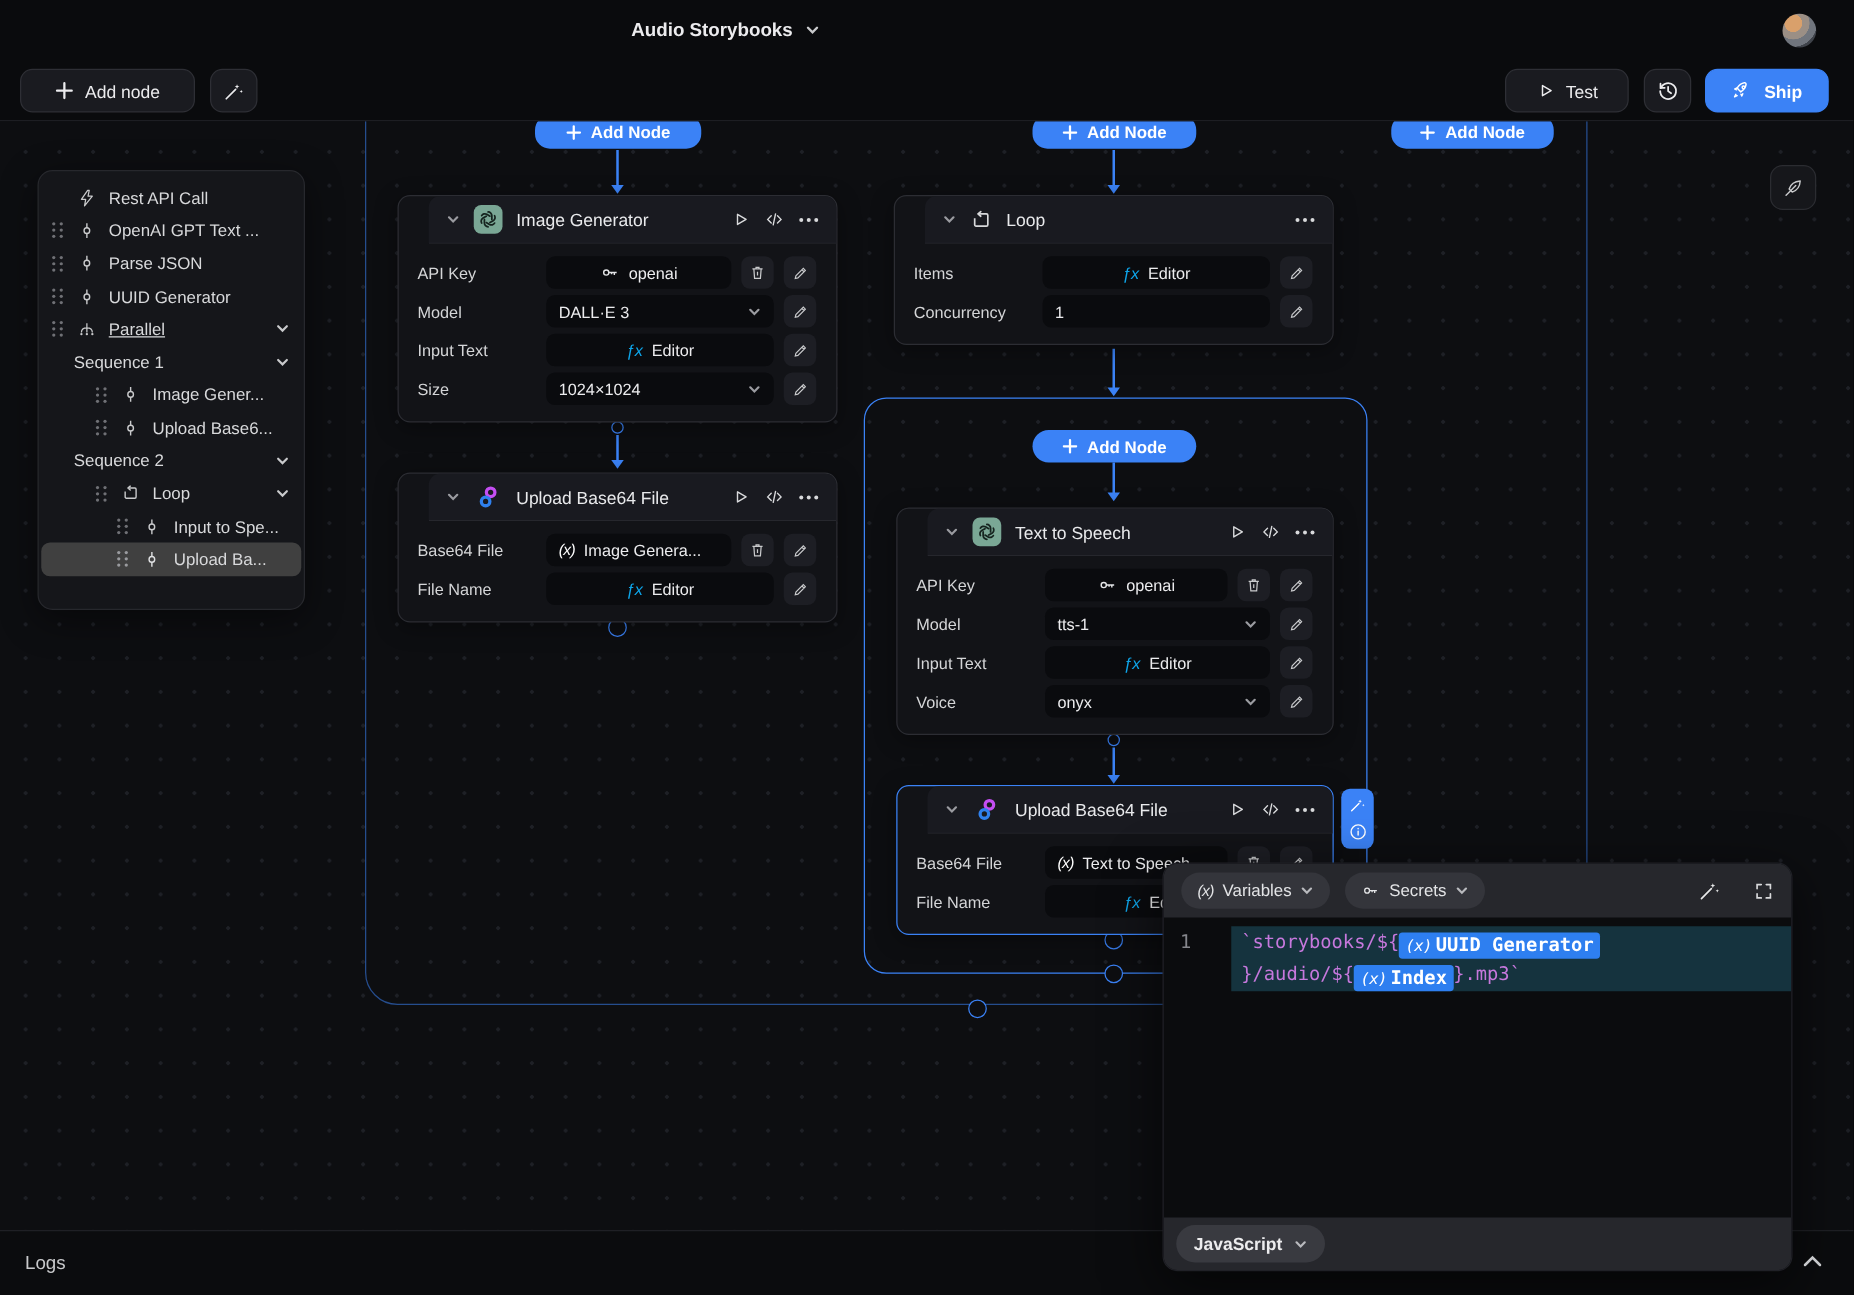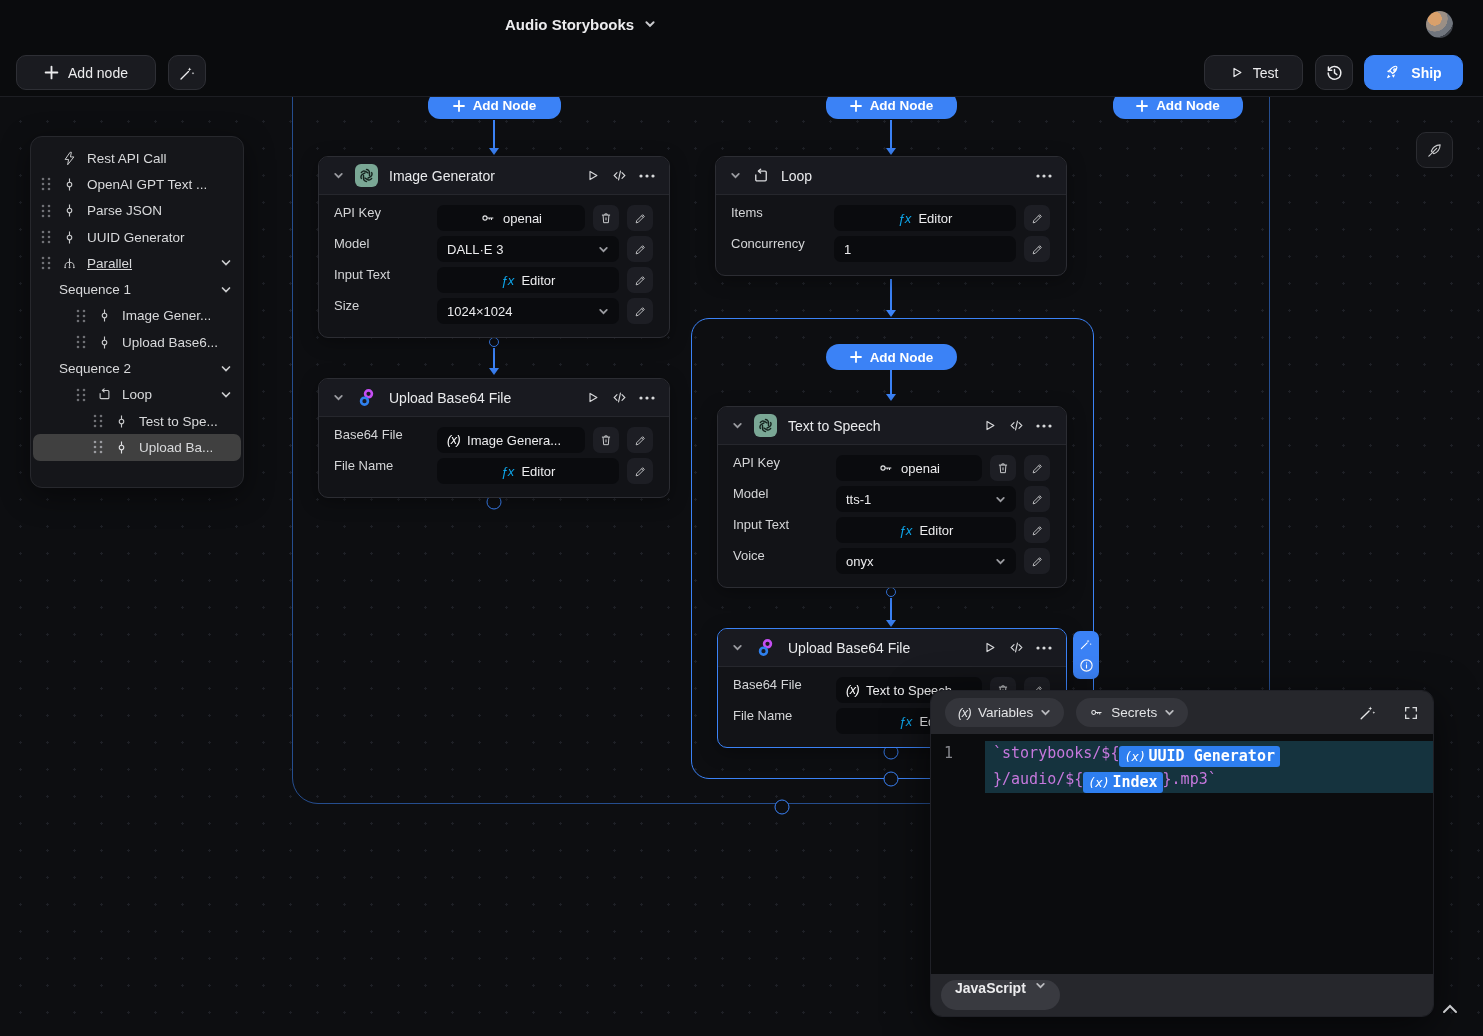--- a/index.html
+++ b/index.html
@@ -16,26 +16,26 @@
     border-left:5px solid transparent;border-right:5px solid transparent;border-top:7px solid #3b82f6;}
   .port{position:absolute;border:1.6px solid #3b82f6;background:#0d0e11;border-radius:50%;
     transform:translate(-50%,-50%);z-index:5;}
   .addnode{position:absolute;background:#3b82f6;color:#fff;display:flex;align-items:center;
     justify-content:center;gap:8px;font-weight:bold;font-size:13.5px;z-index:4;border-radius:12px;cursor:pointer;}
   
   .node{position:absolute;background:#121317;border:1px solid #2c2d33;border-radius:10px;
     z-index:4;display:flex;flex-direction:column;box-shadow:0 4px 18px rgba(0,0,0,.35);}
   .node.selected{border:1.6px solid #3b82f6;}
   .nhead{height:38px;display:flex;align-items:center;gap:11px;padding:0 14px;background:#191a20;
-    border-bottom:1px solid #26272d;border-radius:9px 9px 0 0;}
+    border-bottom:1px solid #26272d;border-radius:9px 9px 0 0;margin-left:24px;}
   .ntitle{font-size:14px;color:#e9eaec;white-space:nowrap;}
   .nspacer{flex:1;}
   .hicon{display:inline-flex;align-items:center;justify-content:center;cursor:pointer;}
   .nbody{padding:10px 16px 13px 15px;display:flex;flex-direction:column;gap:5px;}
-  .frow{display:flex;gap:8px;height:26px;}
+  .frow{display:flex;align-items:center;gap:8px;height:26px;}
   .flabel{width:95px;min-width:95px;font-size:13px;color:#d4d5d7;white-space:nowrap;}
   .fval{flex:1;background:#0a0b0e;border-radius:7px;height:26px;display:flex;align-items:center;
     padding:0 10px;font-size:13px;color:#ececee;gap:7px;min-width:0;overflow:hidden;
     white-space:nowrap;cursor:pointer;}
   .fval.center{justify-content:center;}
   .chevR{margin-left:auto;display:inline-flex;}
   .fbtn{width:26px;height:26px;border-radius:7px;background:#1d1e24;display:flex;align-items:center;
     justify-content:center;flex:none;cursor:pointer;}
   .fx{font-style:italic;color:#0ea5e9;font-size:13px;}
   .vx{font-style:italic;color:#fff;font-size:12.5px;letter-spacing:-.5px;}
@@ -72,21 +72,21 @@
     gap:7px;padding:0 13px;font-size:13.5px;color:#e3e4e6;cursor:pointer;}
   #cp-code{display:flex;margin-top:7px;font-family:"DejaVu Sans Mono",monospace;font-size:15px;}
   #gutter{width:54px;color:#85868b;padding-left:13px;line-height:25px;}
   #codelines{flex:1;background:#15333e;line-height:25px;padding:0 0 0 8px;color:#c678dd;}
   .codeline{white-space:pre;}
   .varpill{display:inline-flex;align-items:center;gap:3px;background:#2e7ff0;color:#fff;
     border-radius:3px;padding:0 5px;height:21px;vertical-align:-3px;font-weight:bold;}
   .varpill .vx{font-weight:normal;}
   #cp-foot{position:absolute;left:0;right:0;bottom:0;height:42px;background:#26272c;
     display:flex;align-items:center;padding:0 10px;}
-  #jsbtn{height:30px;border-radius:16px;background:#393a40;display:flex;align-items:flex-start;
+  #jsbtn{height:30px;border-radius:16px;background:#393a40;display:flex;align-items:center;
     gap:9px;padding:0 14px;font-size:14px;color:#ececee;font-weight:bold;cursor:pointer;}
   
   #bottombar{position:absolute;left:0;top:984px;right:0;height:52px;background:#0b0c0e;
     border-top:1px solid #1f2025;z-index:10;display:flex;align-items:center;padding:0 20px;}
   #bluepill{position:absolute;left:1073px;top:631px;width:26px;height:48px;background:#3b82f6;
     border-radius:7px;z-index:6;display:flex;flex-direction:column;align-items:center;
     justify-content:space-evenly;cursor:pointer;}
   #featherbtn{position:absolute;left:1416px;top:132px;width:37px;height:36px;background:#16171b;
     border:1px solid #2b2c31;border-radius:10px;z-index:12;display:flex;align-items:center;
     justify-content:center;cursor:pointer;}
@@ -722,21 +722,21 @@
             <circle cx="3" cy="7" r="1.3"></circle>
             <circle cx="9" cy="7" r="1.3"></circle>
             <circle cx="3" cy="12" r="1.3"></circle>
             <circle cx="9" cy="12" r="1.3"></circle>
           </g>
         </svg>
       <svg width="15" height="15" viewBox="0 0 24 24" fill="none" stroke="#c9cacc" stroke-width="1.8">
           <circle cx="12" cy="12" r="3.6"></circle>
           <path d="M12 2.5v6M12 15.5v6"></path>
         </svg>
-      <span>Test to Spe...</span>
+      <span>Input to Spe...</span>
     </div>
     <div class="srow active" style="padding-left:59px;">
       <svg class="handle" width="12" height="14" viewBox="0 0 12 14">
           <g fill="#9a9b9f">
             <circle cx="3" cy="2" r="1.3"></circle>
             <circle cx="9" cy="2" r="1.3"></circle>
             <circle cx="3" cy="7" r="1.3"></circle>
             <circle cx="9" cy="7" r="1.3"></circle>
             <circle cx="3" cy="12" r="1.3"></circle>
             <circle cx="9" cy="12" r="1.3"></circle>
@@ -789,20 +789,23 @@
     <div id="cp-foot">
       <div id="jsbtn">
         <span>JavaScript</span>
         <svg width="11" height="11" viewBox="0 0 10 10">
             <path d="M2 3.5l3 3 3-3" stroke="#b9babe" fill="none" stroke-width="1.6" stroke-linecap="round"></path>
           </svg>
       </div>
     </div>
   </div>
 
+  <div id="bottombar">
+    <span style="font-size:15px;color:#c8c9cb;">Logs</span>
+  </div>
   <span id="chevup">
     <svg width="24" height="24" viewBox="0 0 24 24" fill="none" stroke="#c7c8cb" stroke-width="2" stroke-linecap="round">
         <path d="M6 15l6-6 6 6"></path>
       </svg>
   </span>
 
   <div id="topbar"></div>
   <div id="titlewrap">
     <span id="pagetitle">Audio Storybooks</span>
     <svg width="12" height="12" viewBox="0 0 10 10">

